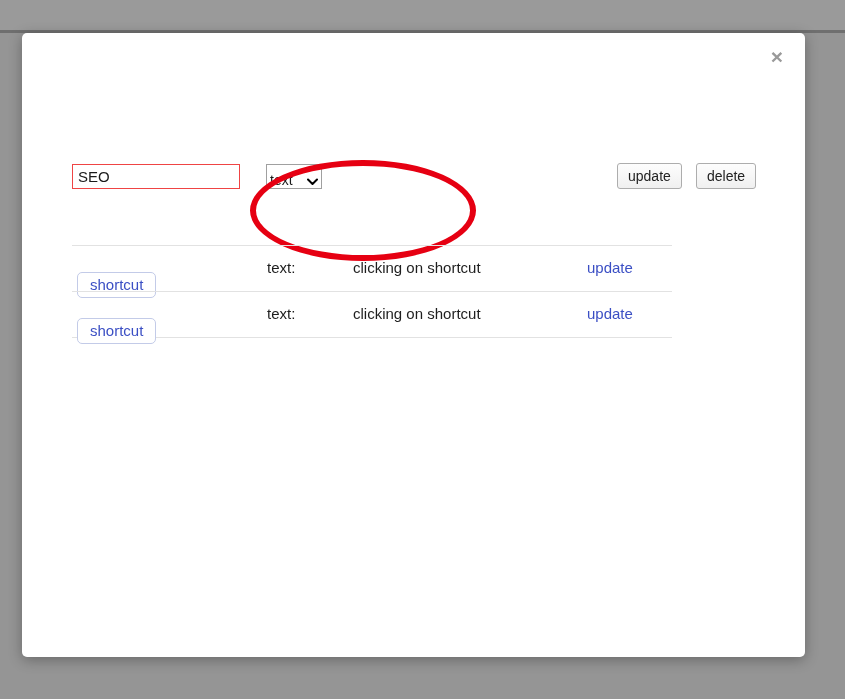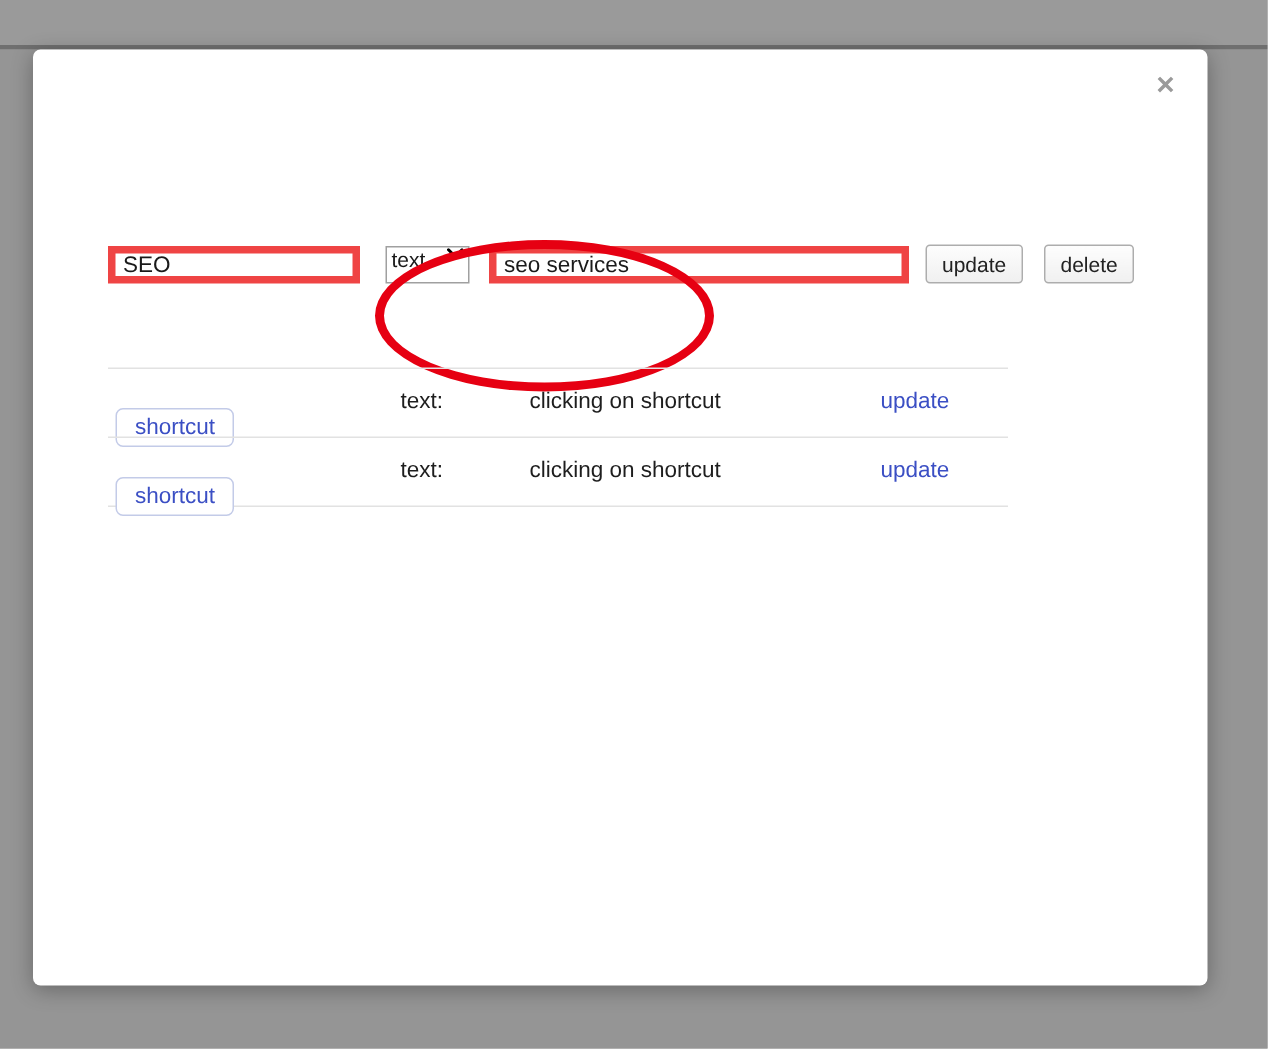--- a/index.html
+++ b/index.html
@@ -123,49 +123,49 @@
   #edit-row {
     position: absolute;
     left: 50px;
     top: 129px;
     width: 715px;
     height: 30px;
   }
   .txt-input {
     box-sizing: border-box;
     height: 25px;
-    border: 5px solid #ef4444;
+    border: 1px solid #ef4444;
     background: #ffffff;
     font-family: "Liberation Sans", sans-serif;
     font-size: 15px;
     color: #1a1a1a;
     padding: 0 5px;
     outline: none;
   }
   #shortcut-key-input {
     position: absolute;
     left: 0; top: 2px;
     width: 168px;
   }
   #type-select {
     position: absolute;
-    left: 185px;
+    left: 194px;
     top: 2px;
     width: 56px;
     height: 25px;
     box-sizing: border-box;
     border: 1px solid #a0a0a0;
     background: #ffffff;
     font-family: "Liberation Sans", sans-serif;
     font-size: 14px;
     color: #1a1a1a;
     padding: 0 3px;
     cursor: pointer;
     display: flex;
-    align-items: flex-start;
+    align-items: flex-end;
     justify-content: space-between;
   }
   #type-select .chevron {
     font-size: 11px;
     font-weight: bold;
     color: #000;
     line-height: 1;
   }
   #shortcut-value-input {
     position: absolute;
@@ -290,21 +290,20 @@
 
     <div id="type-select">
       <span>text</span>
       <span class="chevron">
         <svg width="11" height="8" viewBox="0 0 11 8" aria-hidden="true">
           <path d="M1 1.5 L5.5 6 L10 1.5" fill="none" stroke="#000" stroke-width="2" stroke-linecap="round" stroke-linejoin="round"></path>
         </svg>
       </span>
     </div>
 
-    <input id="shortcut-value-input" class="txt-input" type="text" value="seo services" style="">
 
     <button id="update-btn" class="gray-btn">update</button>
     <button id="delete-btn" class="gray-btn">delete</button>
   </div>
 
   <div id="red-ellipse"></div>
 
   <div id="shortcut-list">
     <div class="list-row">
       <button class="shortcut-chip">shortcut</button>

